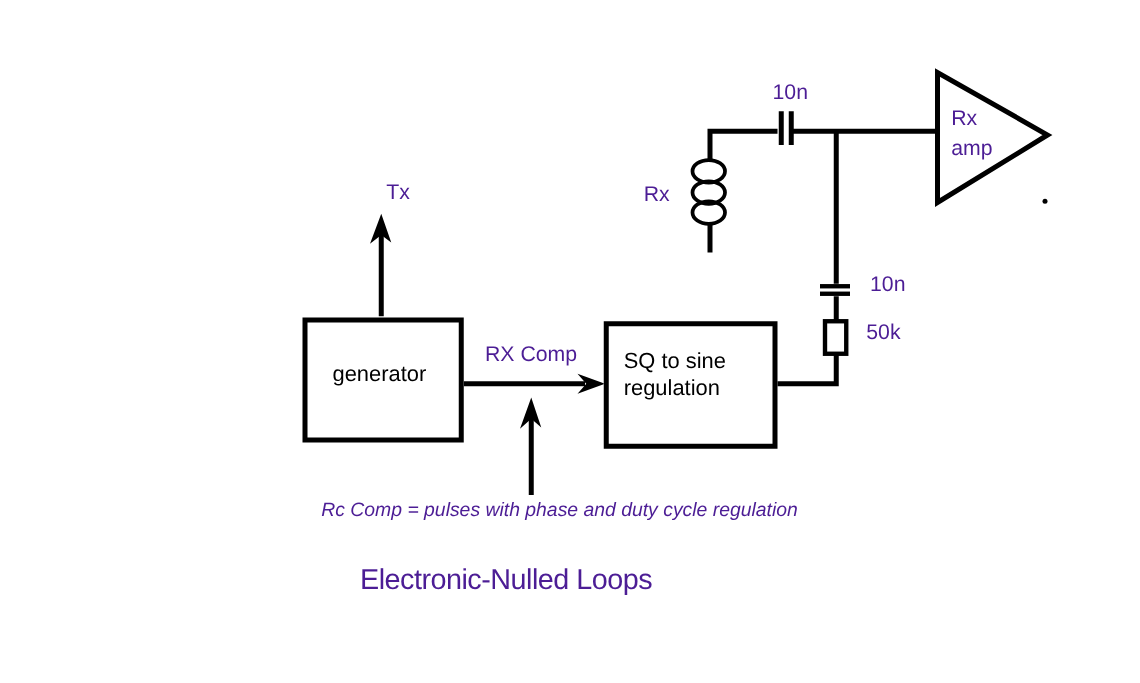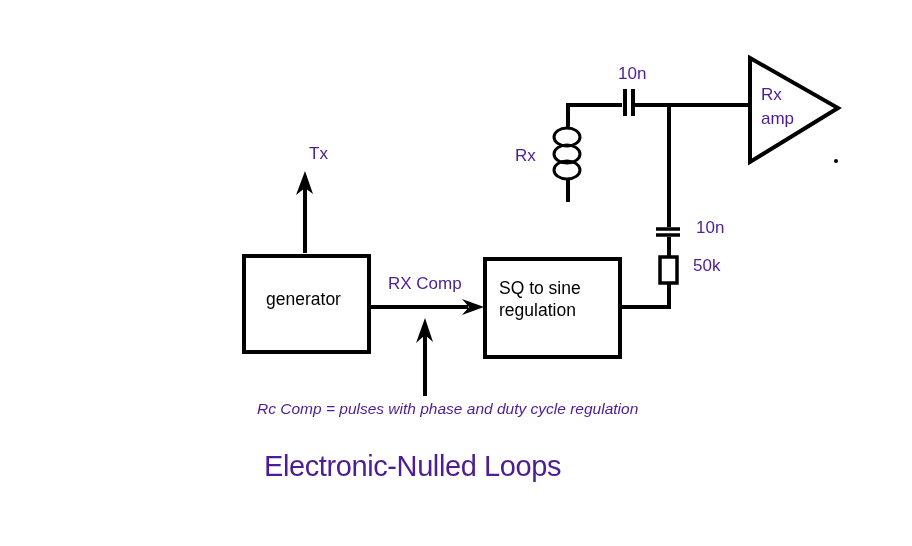--- a/index.html
+++ b/index.html
@@ -48,21 +48,21 @@
     top: 257px;
     width: 139px;
     height: 102px;
     padding: 16px 0 0 12px;
     font-size: 17.5px;
     line-height: 22px;
   }
   .tx-label       { left: 289px; top: 144px; font-size: 17px; margin-left: 20px; }
   .rxcomp-label   { left: 388px; top: 274px; font-size: 17px; }
   .note-label     { left: 257px; top: 400px; font-size: 15.5px; font-style: italic; }
-  .title-label    { left: 264px; top: 450px; font-size: 29px; letter-spacing: -0.4px; }
+  .title-label    { left: 288px; top: 450px; font-size: 23px; letter-spacing: -0.4px; }
   .captop-label   { left: 618px; top: 64px;  font-size: 17px; }
   .coil-label     { left: 515px; top: 146px; font-size: 17px; }
   .amp-label      { left: 761px; top: 83px;  font-size: 17px; line-height: 24px; }
   .capright-label { left: 696px; top: 218px; font-size: 17px; }
   .res-label      { left: 693px; top: 256px; font-size: 17px; }
 </style>
 </head>
 <body>
 
 <div class="canvas">

